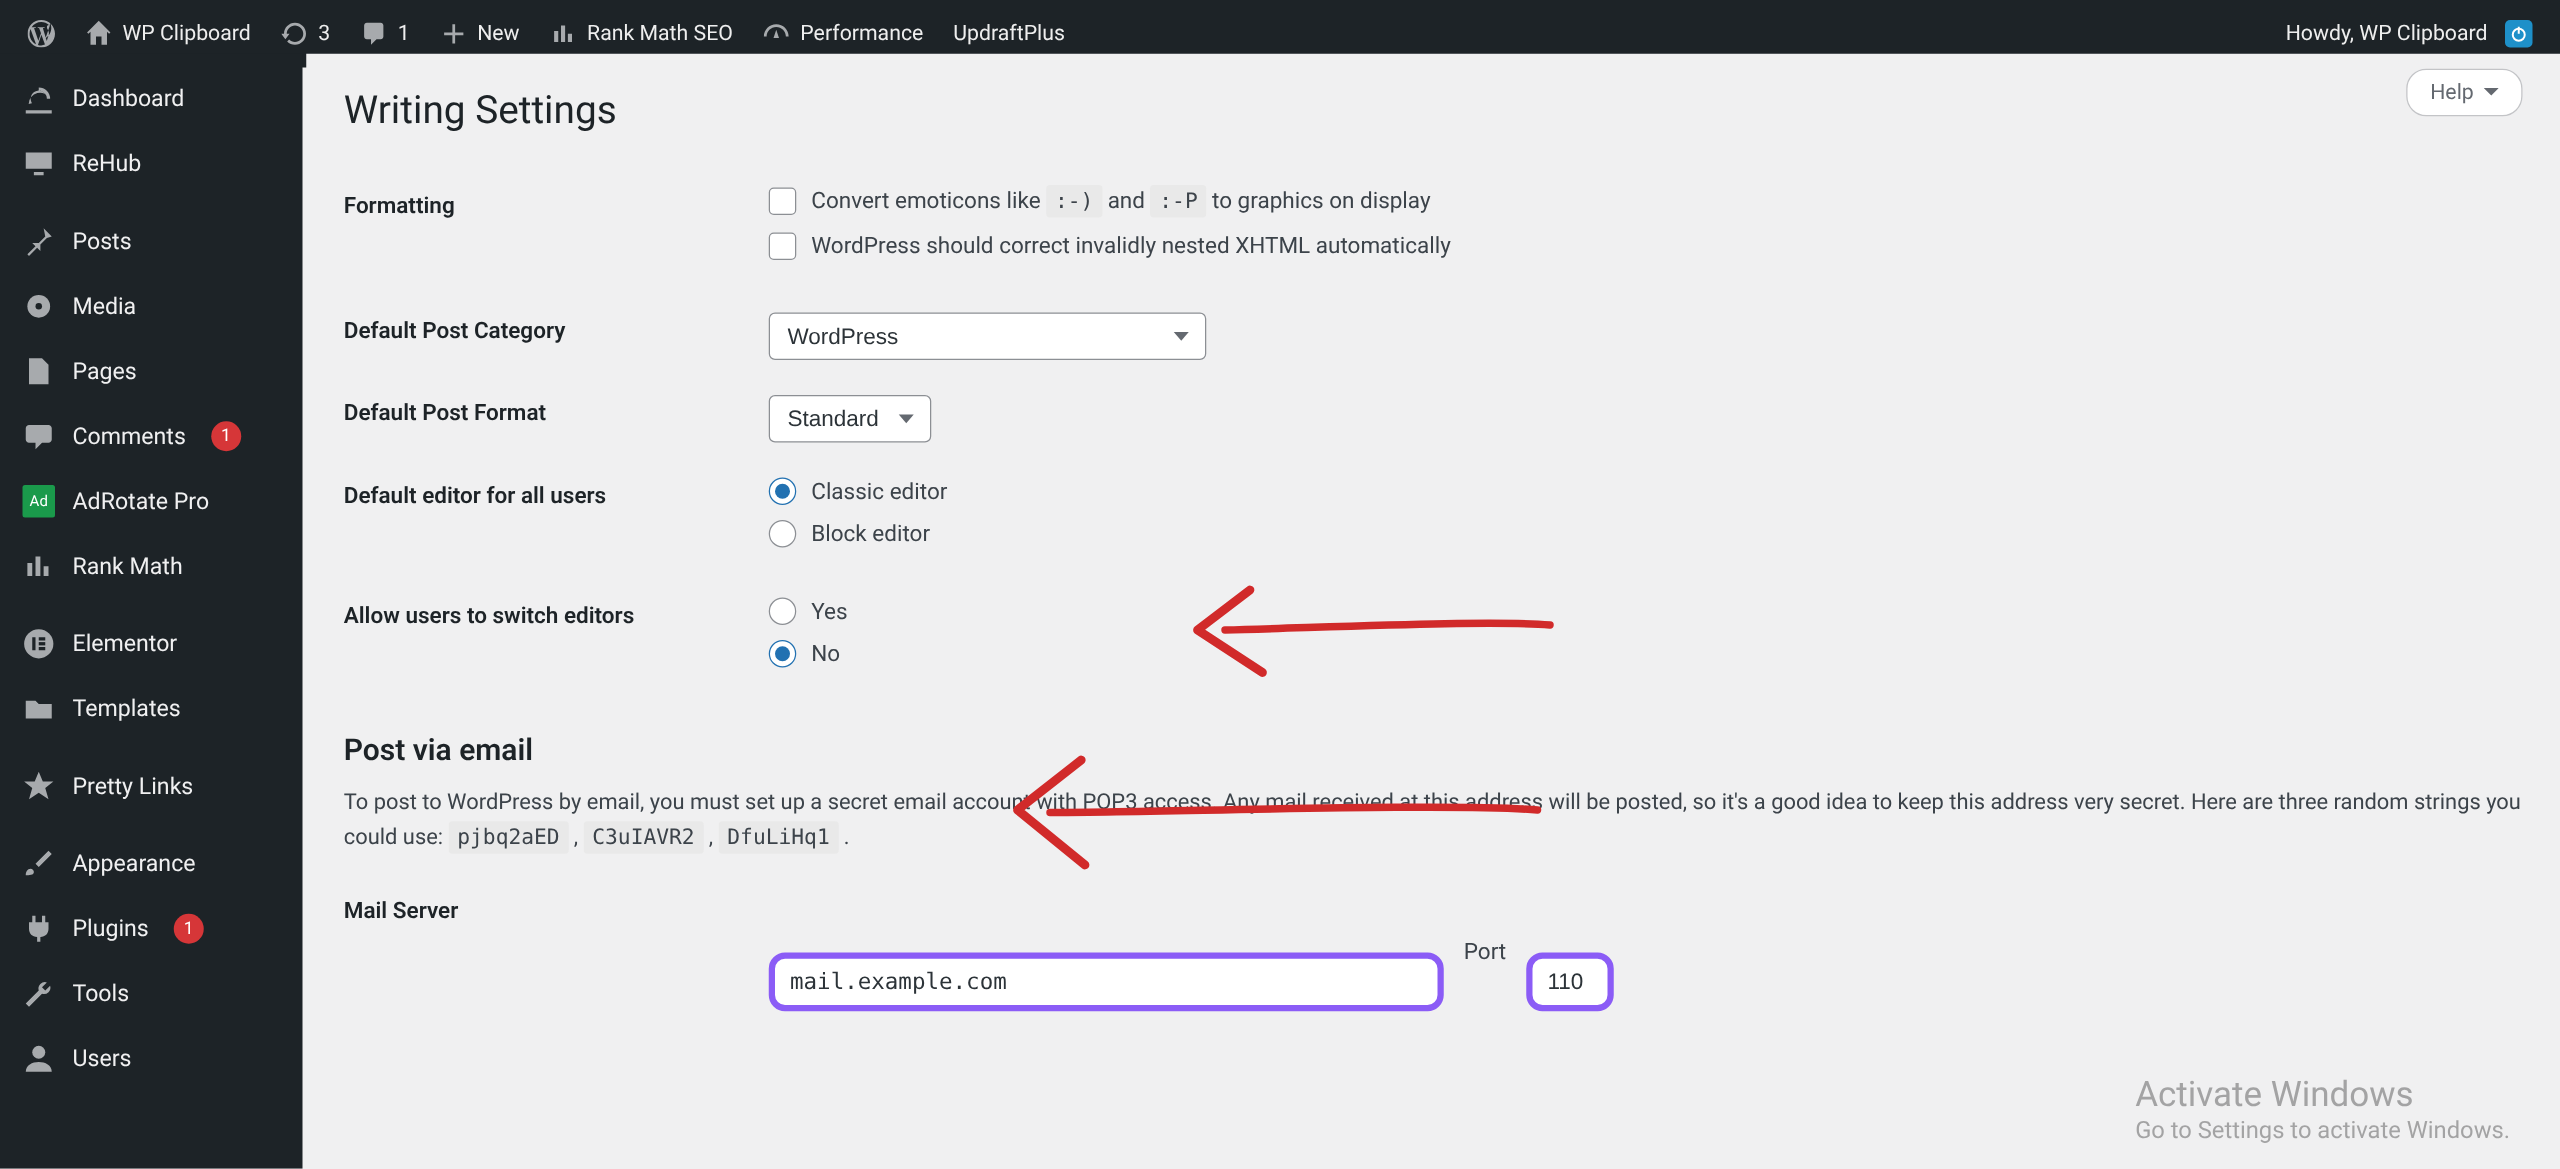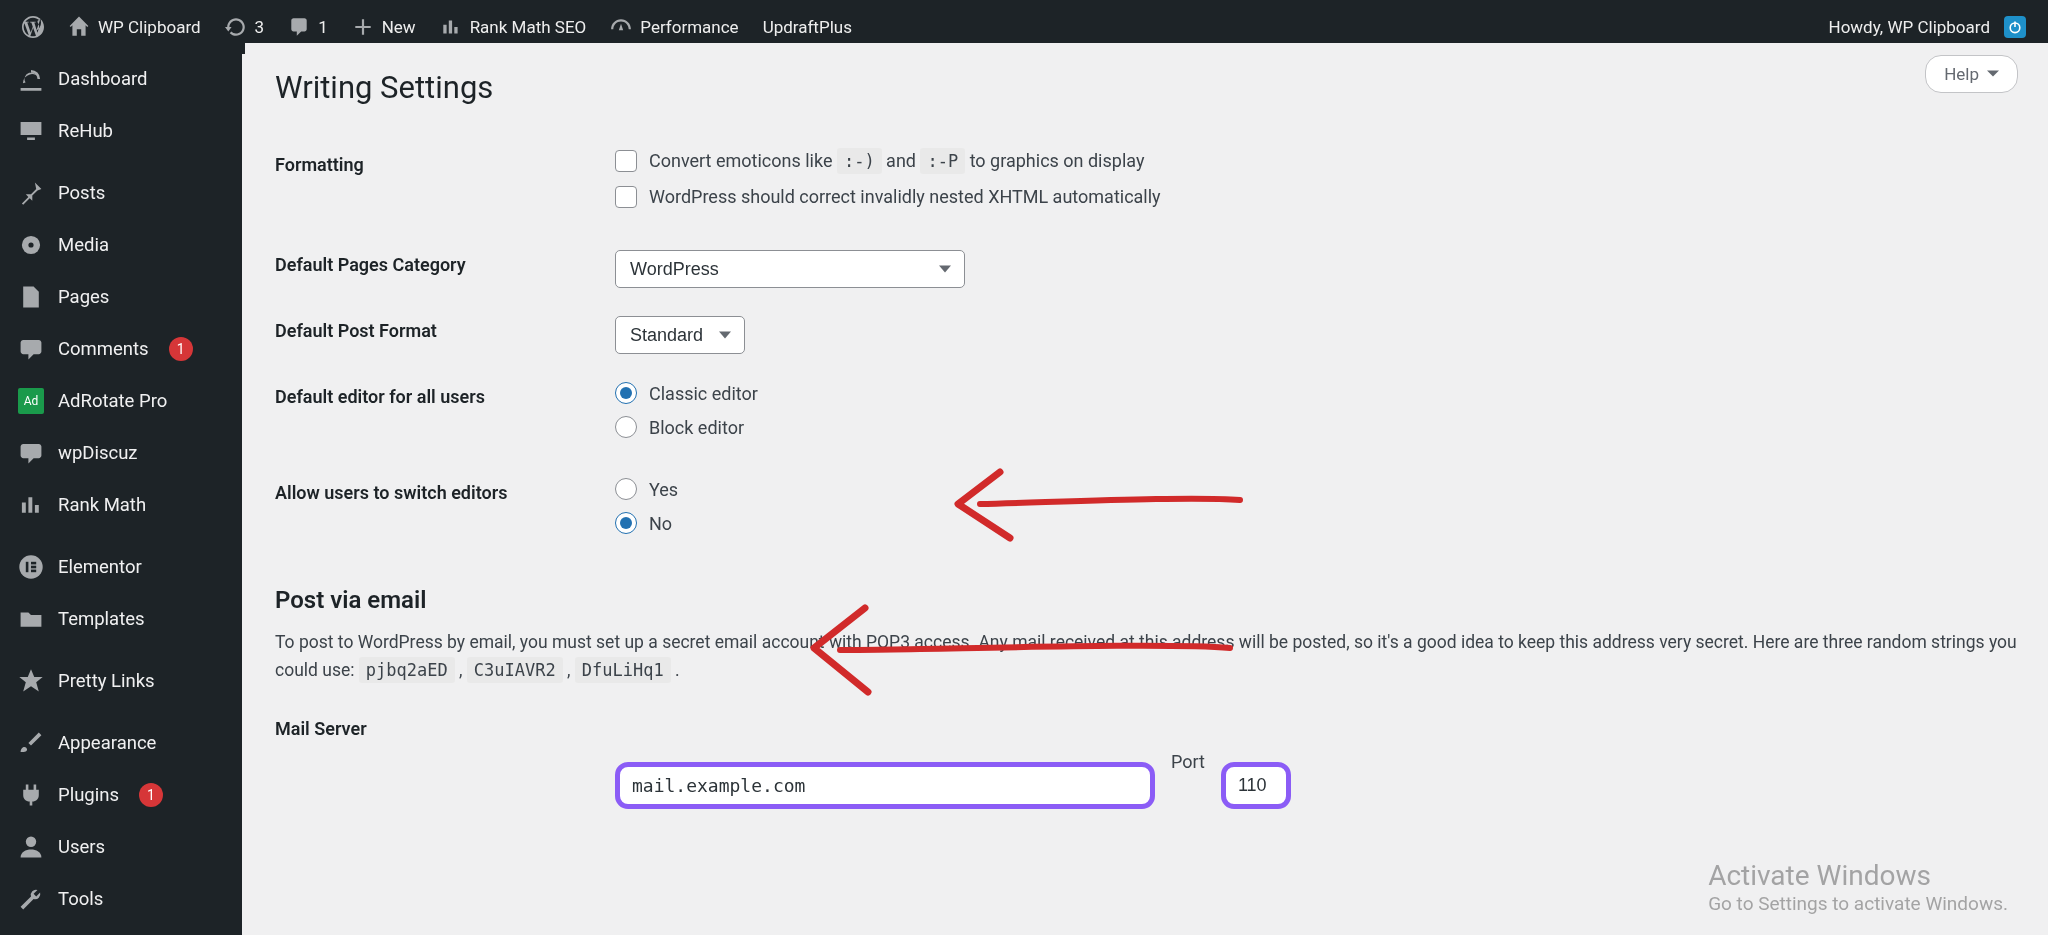--- a/index.html
+++ b/index.html
@@ -165,26 +165,20 @@
       </svg>
     <span>Comments</span>
     <span class="badge">1</span>
   </div>
   <div class="menu-item">
     <span class="adrotate-badge">Ad</span>
     <span>AdRotate Pro</span>
   </div>
   <div class="menu-item">
     <svg class="menu-icon" viewBox="0 0 20 20">
-        <path d="M4 3h12c1 0 2 1 2 2v7c0 1-1 2-2 2h-4l-4 4v-4H4c-1 0-2-1-2-2V5c0-1 1-2 2-2z"></path>
-      </svg>
-    <span>wpDiscuz</span>
-  </div>
-  <div class="menu-item">
-    <svg class="menu-icon" viewBox="0 0 20 20">
         <path d="M3 16h3V8H3v8zm5 0h3V4H8v12zm5 0h3v-6h-3v6z"></path>
       </svg>
     <span>Rank Math</span>
   </div>
   <div class="menu-item sep"></div>
   <div class="menu-item">
     <svg class="menu-icon" viewBox="0 0 20 20">
         <circle cx="10" cy="10" r="9"></circle>
         <rect x="6" y="6" width="2" height="8" fill="#1d2327"></rect>
         <rect x="10" y="6" width="4" height="2" fill="#1d2327"></rect>
@@ -215,30 +209,30 @@
   </div>
   <div class="menu-item">
     <svg class="menu-icon" viewBox="0 0 20 20">
         <path d="M6 2v4H4v4c0 3 2 5 5 5v3h2v-3c3 0 5-2 5-5V6h-2V2h-2v4H8V2z"></path>
       </svg>
     <span>Plugins</span>
     <span class="badge">1</span>
   </div>
   <div class="menu-item">
     <svg class="menu-icon" viewBox="0 0 20 20">
+        <path d="M17 5a4 4 0 01-5 5l-8 8-2-2 8-8a4 4 0 015-5l-3 3 2 2z"></path>
+      </svg>
+    <span>Tools</span>
+  </div>
+  <div class="menu-item">
+    <svg class="menu-icon" viewBox="0 0 20 20">
         <circle cx="10" cy="6" r="4"></circle>
         <path d="M2 18c0-4 4-6 8-6s8 2 8 6z"></path>
       </svg>
     <span>Users</span>
-  </div>
-  <div class="menu-item">
-    <svg class="menu-icon" viewBox="0 0 20 20">
-        <path d="M17 5a4 4 0 01-5 5l-8 8-2-2 8-8a4 4 0 015-5l-3 3 2 2z"></path>
-      </svg>
-    <span>Tools</span>
   </div>
 </div>
 
 <div class="main">
   <div class="help-tab">
     <span>Help</span>
     <svg viewBox="0 0 10 10">
         <path d="M0 2l5 5 5-5z"></path>
       </svg>
   </div>
@@ -256,21 +250,21 @@
             <span>Convert emoticons like </span><code class="inline">:-)</code><span> and </span><code class="inline">:-P</code><span> to graphics on display</span>
           </span>
         </label>
         <label class="check-row">
           <input type="checkbox" style="">
           <span>WordPress should correct invalidly nested XHTML automatically</span>
         </label>
       </td>
     </tr>
     <tr>
-      <th>Default Pages Category</th>
+      <th>Default Post Category</th>
       <td>
         <span class="select-wrap">
           <select class="select select-wide">
             <option>WordPress</option>
           </select>
         </span>
       </td>
     </tr>
     <tr>
       <th>Default Post Format</th>

